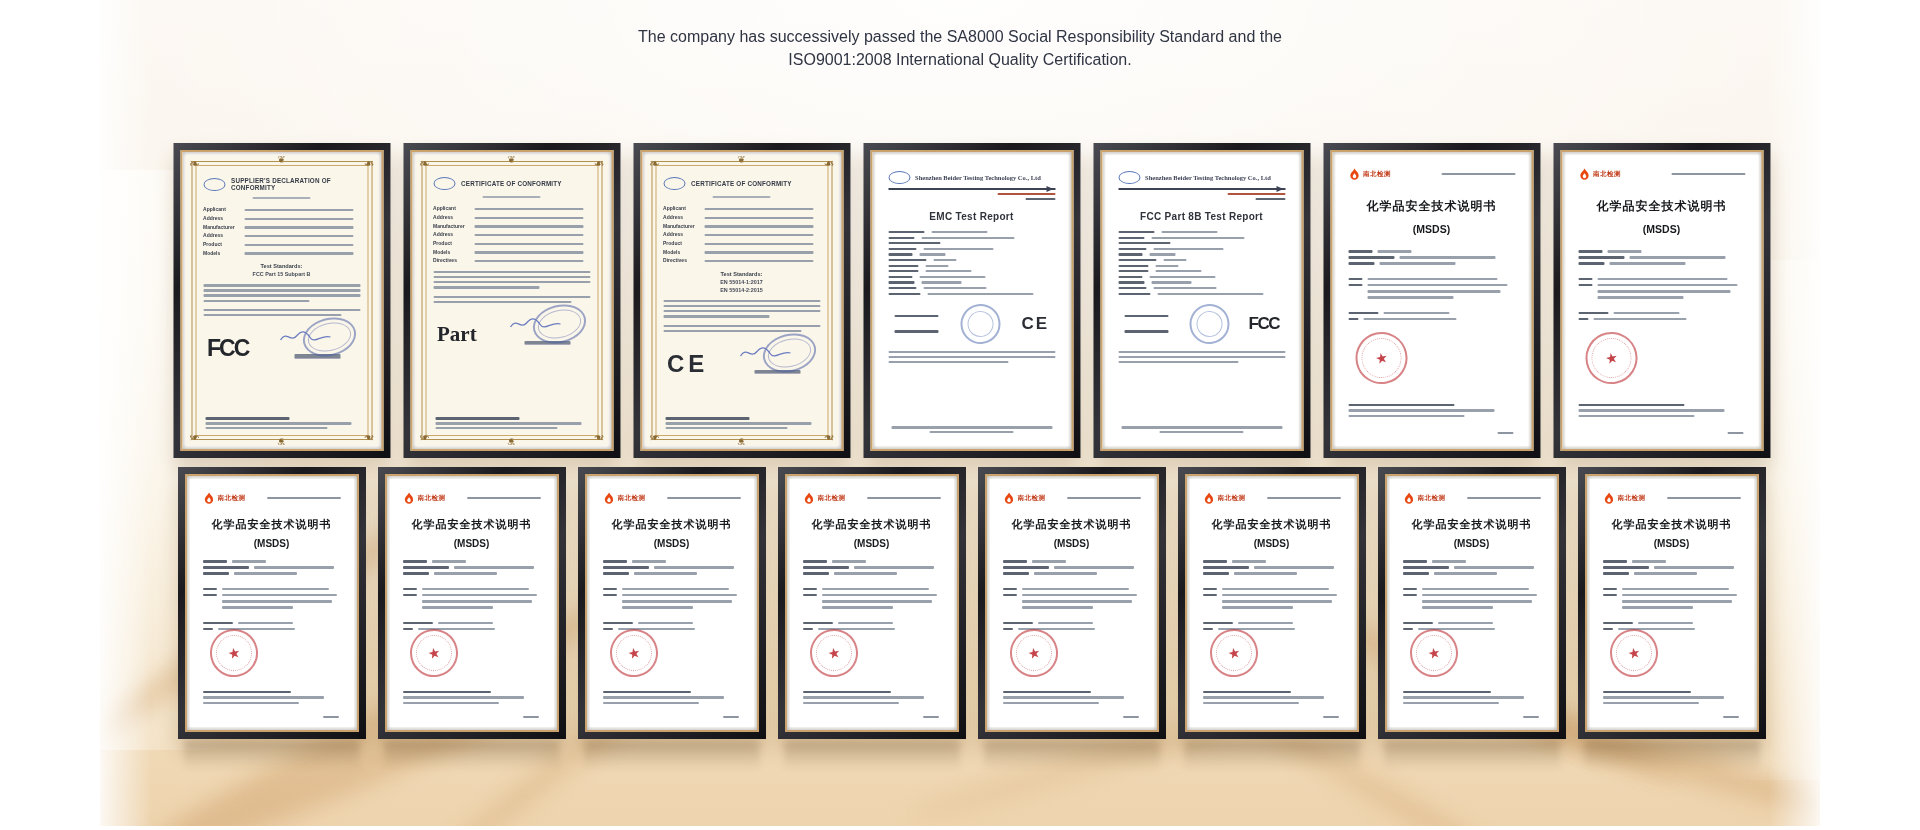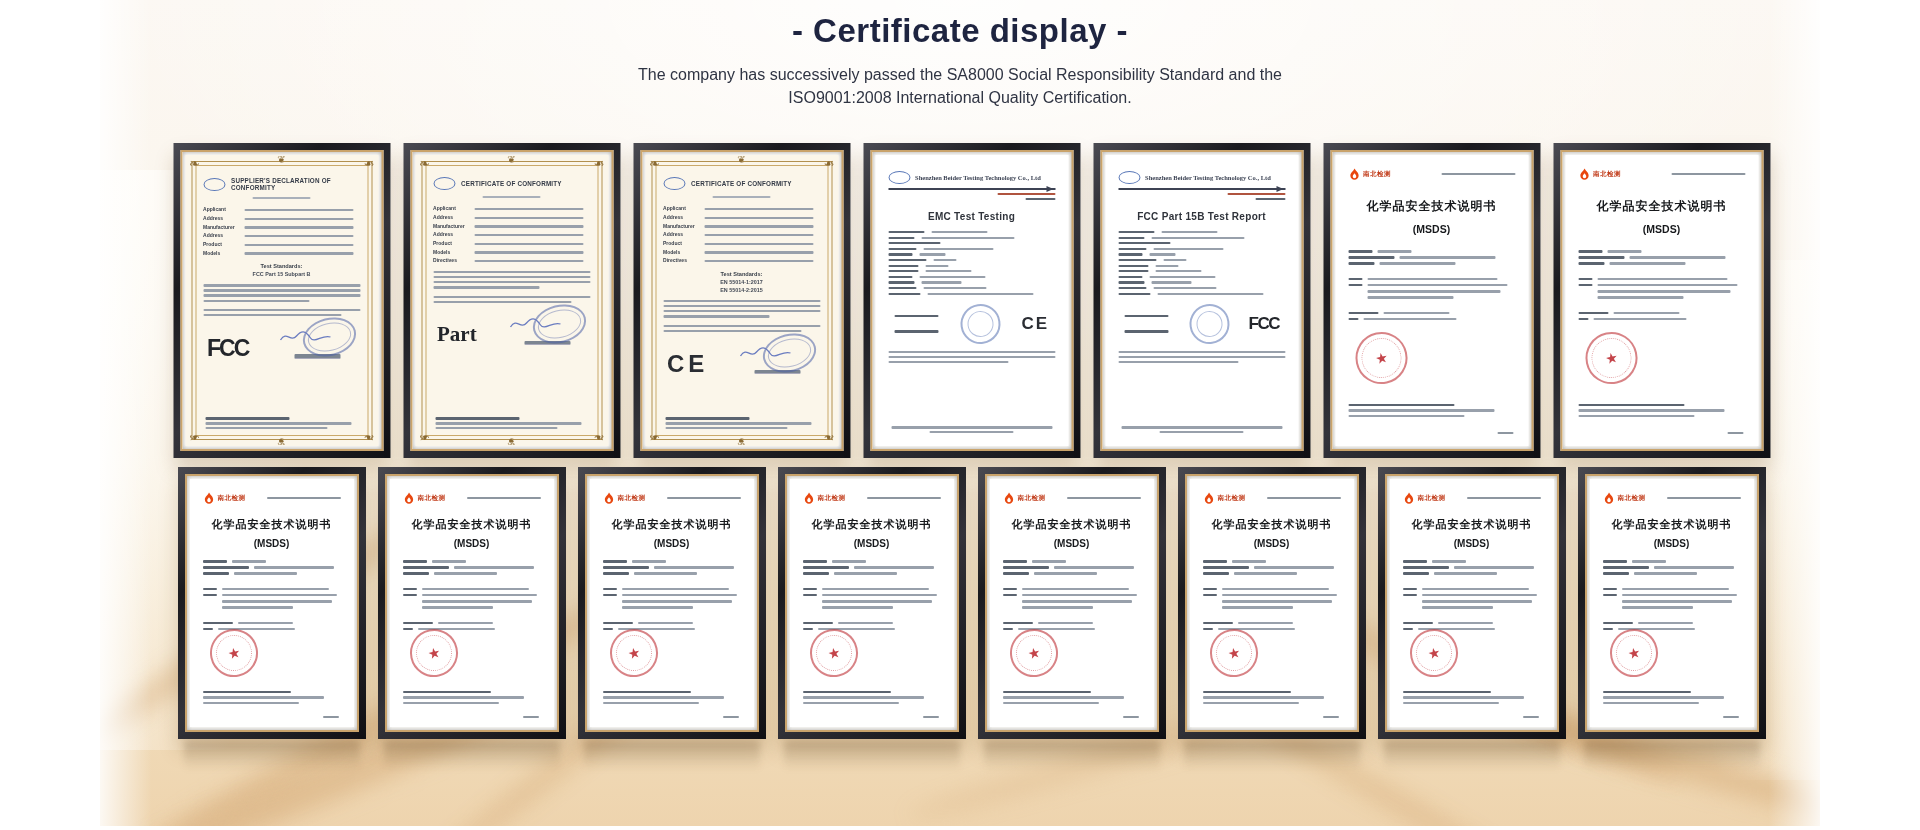--- a/index.html
+++ b/index.html
@@ -161,21 +161,20 @@
   <div class="leaf l3"></div>
   <div class="leaf l4"></div>
   <div class="leaf l5"></div>
   <div class="leaf l6"></div>
   <div class="leaf l7"></div>
   <div class="leaf l8"></div>
   <div class="edgefade"></div>
 </div>
 
 <div class="header">
-  <div class="title">- Certificate display -</div>
   <div class="subtitle">The company has successively passed the SA8000 Social Responsibility Standard and the ISO9001:2008 International Quality Certification.</div>
 </div>
 
 <div class="row row1" id="row1">
     <div class="frame">
     <div class="mat">
       <div class="paper ornate">
         <span class="obr"></span>
         <span class="oc tl">❧</span>
         <span class="oc tr">❧</span>
@@ -465,21 +464,21 @@
       <div class="paper report">
         <div class="rhead">
           <span class="ovallogo"></span>
           <span class="rcompany">Shenzhen Beider Testing Technology Co., Ltd</span>
         </div>
         <div class="rrule"></div>
         <div class="rmeta">
           <i class="bar rd" style="width:58px"></i>
           <i class="bar dk" style="width:30px"></i>
         </div>
-        <div class="rtitle">EMC Test Testing</div>
+        <div class="rtitle">EMC Test Report</div>
         <div>
           <div class="rrow">
               <i class="bar dk" style="width:36px"></i>
               <i class="bar" style="width:34%"></i>
             </div>
           <div class="rrow">
               <i class="bar dk" style="width:26px"></i>
               <i class="bar" style="width:56%"></i>
             </div>
           <div class="rrow">
@@ -547,21 +546,21 @@
       <div class="paper report">
         <div class="rhead">
           <span class="ovallogo"></span>
           <span class="rcompany">Shenzhen Beider Testing Technology Co., Ltd</span>
         </div>
         <div class="rrule"></div>
         <div class="rmeta">
           <i class="bar rd" style="width:58px"></i>
           <i class="bar dk" style="width:30px"></i>
         </div>
-        <div class="rtitle">FCC Part 15B Test Report</div>
+        <div class="rtitle">FCC Part 8B Test Report</div>
         <div>
           <div class="rrow">
               <i class="bar dk" style="width:36px"></i>
               <i class="bar" style="width:34%"></i>
             </div>
           <div class="rrow">
               <i class="bar dk" style="width:26px"></i>
               <i class="bar" style="width:56%"></i>
             </div>
           <div class="rrow">

